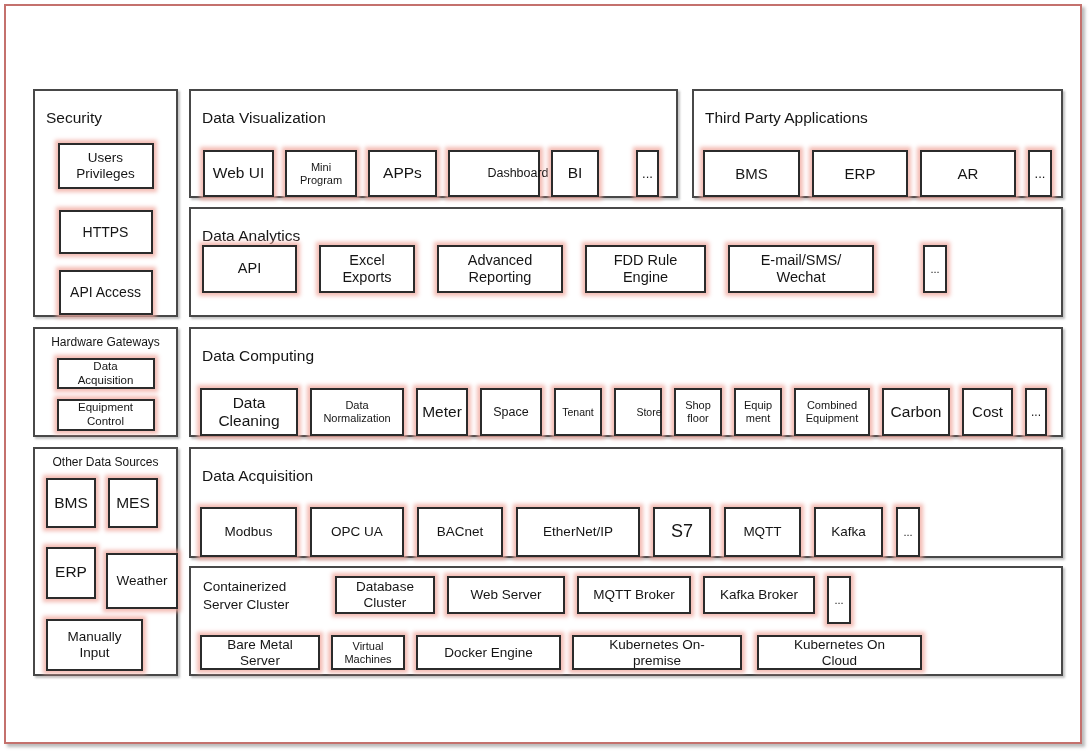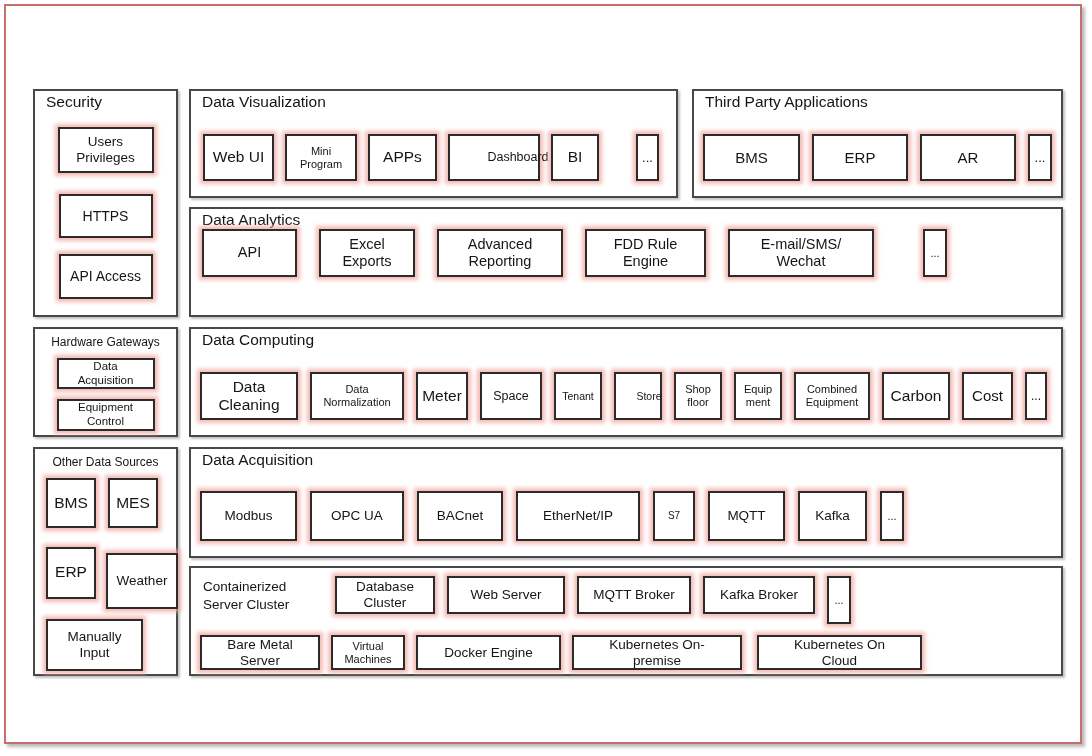--- a/index.html
+++ b/index.html
@@ -1,21 +1,21 @@
 <!DOCTYPE html>
 <html><head>
 <meta charset="utf-8">
 <style>
   html,body{margin:0;padding:0;background:#fff;}
   body{width:1092px;height:756px;position:relative;font-family:"Liberation Sans",sans-serif;color:#151515;}
   .frame{position:absolute;left:4px;top:4px;width:1078px;height:740px;border:2px solid #c4716d;
          box-shadow:3px 3px 3px rgba(120,120,120,.5);box-sizing:border-box;background:#fff;}
   .panel{position:absolute;background:#fff;border:2px solid #484848;box-sizing:border-box;
          box-shadow:2px 2px 2px rgba(120,120,120,.45);}
-  .ptitle{font-size:15.5px;padding:2px 11px 0;white-space:nowrap;}
+  .ptitle{font-size:15.5px;padding:18px 11px 0;white-space:nowrap;}
   .ptitle.small{font-size:12px;text-align:center;padding:6px 2px 0;}
   .row{display:flex;align-items:center;}
   .col{display:flex;flex-direction:column;align-items:center;}
   .bx{display:flex;align-items:center;justify-content:center;text-align:center;background:#fff;
       border:2px solid #2b2b2b;box-sizing:border-box;line-height:1.18;flex:none;
       box-shadow:0 0 4px 3px rgba(240,170,160,.8);}
   .titleblock{flex:none;font-size:13.5px;line-height:1.35;padding-left:12px;align-self:flex-start;margin-top:2px;}
 </style>
 </head>
 <body>
@@ -106,21 +106,21 @@
   </div>
 </div>
 
 <div class="panel" style="left:189px;top:447px;width:874px;height:111px;">
   <div class="ptitle">Data Acquisition</div>
   <div class="row" style="margin-top:22px;padding-left:9px;gap:13px;">
     <div class="bx" style="width:97px;height:50px;font-size:13.5px;">Modbus</div>
     <div class="bx" style="width:94px;height:50px;font-size:13.5px;">OPC UA</div>
     <div class="bx" style="width:86px;height:50px;font-size:13.5px;">BACnet</div>
     <div class="bx" style="width:124px;height:50px;font-size:13.5px;">EtherNet/IP</div>
-    <div class="bx" style="width:42px;height:50px;font-size:10px;">S7</div>
+    <div class="bx" style="width:58px;height:50px;font-size:18px;">S7</div>
     <div class="bx" style="width:77px;height:50px;font-size:13.5px;">MQTT</div>
     <div class="bx" style="width:69px;height:50px;font-size:13.5px;">Kafka</div>
     <div class="bx" style="width:24px;height:50px;font-size:11px;">...</div>
   </div>
 </div>
 
 <div class="panel" style="left:189px;top:566px;width:874px;height:110px;">
   <div class="row" style="margin-top:8px;align-items:flex-start;gap:12px;">
     <div class="titleblock" style="width:120px;">Containerized Server Cluster</div>
     <div class="bx" style="width:100px;height:38px;font-size:13.5px;padding:0 12px;">Database Cluster</div>

